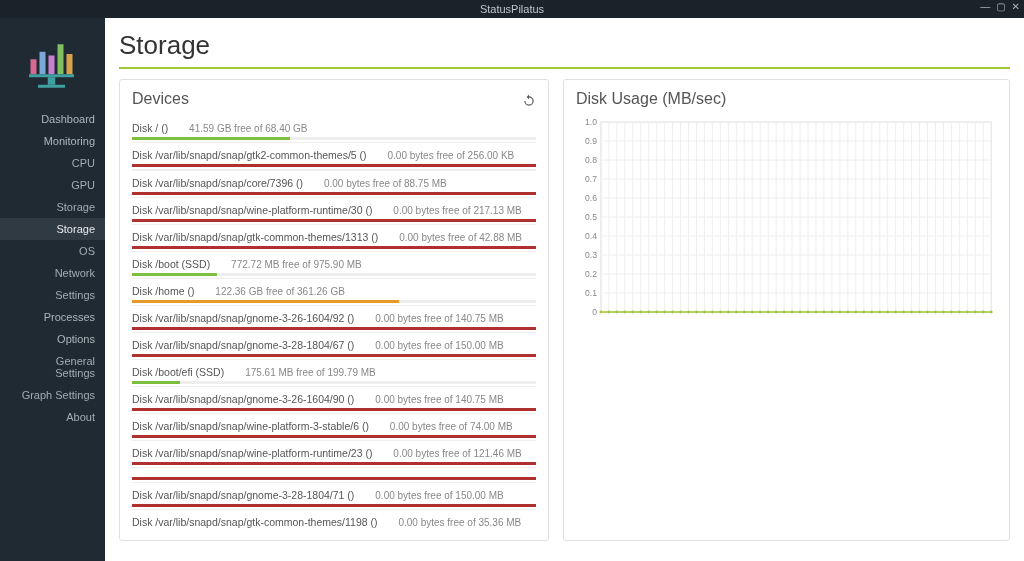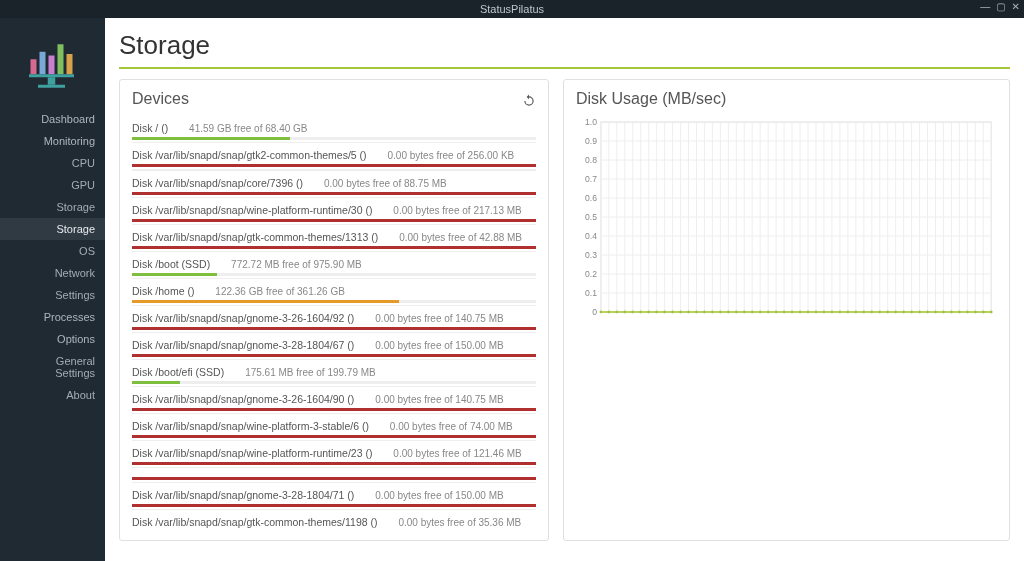--- a/index.html
+++ b/index.html
@@ -84,20 +84,21 @@
         <div class="nav-sub"><span>CPU</span></div>
         <div class="nav-sub"><span>GPU</span></div>
         <div class="nav-sub"><span>Storage</span></div>
         <div class="nav-sub active"><span>Storage</span></div>
         <div class="nav-sub"><span>OS</span></div>
         <div class="nav-sub"><span>Network</span></div>
         <div class="nav-sub"><span>Settings</span></div>
         <div class="nav-item"><span>Processes</span></div>
         <div class="nav-item"><span>Options</span></div>
         <div class="nav-sub"><span>General Settings</span></div>
+        <div class="nav-sub"><span>Graph Settings</span></div>
         <div class="nav-sub"><span>About</span></div>
       </div>
   </div>
 
   <div class="content">
     <h1 class="page-title">Storage</h1>
     <div class="title-rule"></div>
 
     <div class="panels">
 

